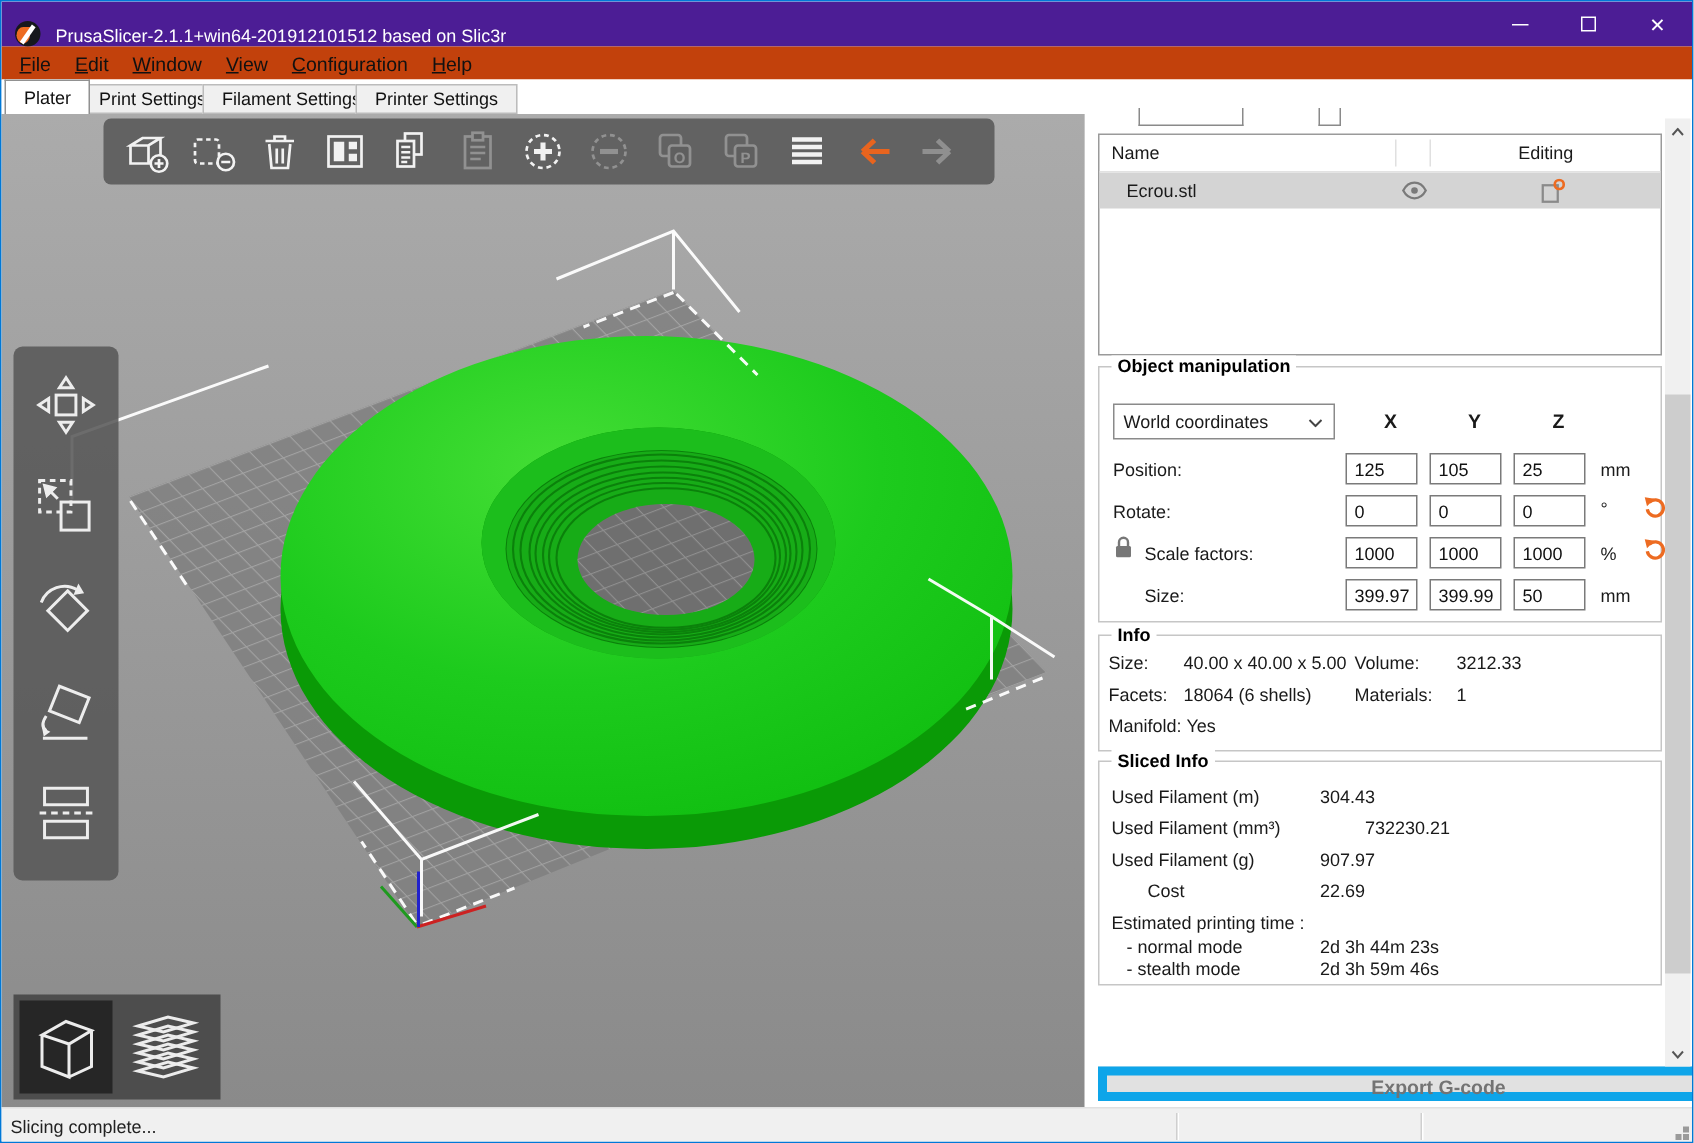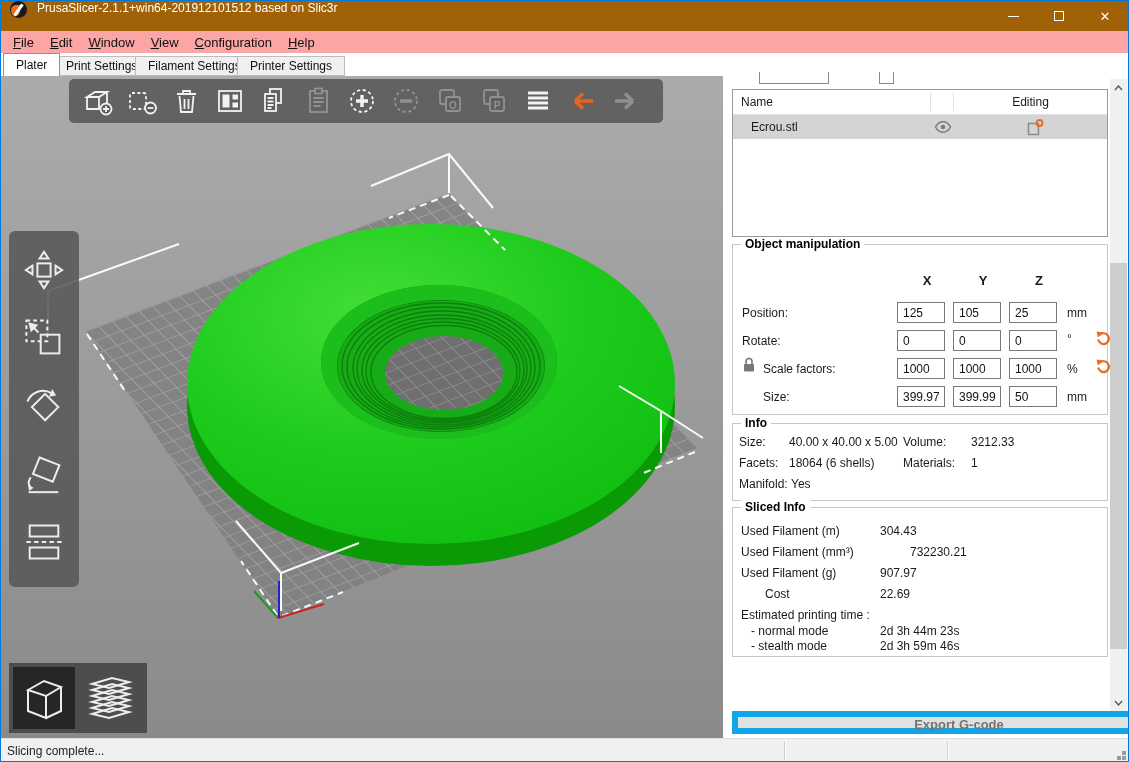--- a/index.html
+++ b/index.html
@@ -1,32 +1,32 @@
 <!DOCTYPE html>
 <html><head>
 <meta charset="utf-8">
 <style>
   * { margin:0; padding:0; box-sizing:border-box; }
   html,body { width:1129px; height:762px; font-family:"Liberation Sans", sans-serif; }
   .window { position:relative; width:1129px; height:762px; border:1px solid #0078D7; background:#fff; overflow:hidden; }
 
   
-  .titlebar { position:absolute; left:0; top:0; width:100%; height:30px; background:#a16207; display:flex; align-items:flex-start; }
+  .titlebar { position:absolute; left:0; top:0; width:100%; height:30px; background:#4c1d95; display:flex; align-items:flex-end; }
   .app-icon { width:17px; height:17px; margin-left:9px; border-radius:50%; background:#16181d; position:relative; overflow:hidden; flex:0 0 auto; }
   .app-icon::before { content:""; position:absolute; left:1px; top:4px; width:9px; height:11px; background:#ED6B21; border-radius:50% 0 50% 50%; }
   .app-icon::after { content:""; position:absolute; left:7px; top:2px; width:3px; height:14px; background:#fff; transform:rotate(35deg); }
   .title-text { color:#fff; font-size:12px; margin-left:10px; flex:1 1 auto; white-space:nowrap; }
   .win-controls { display:flex; height:30px; }
   .win-btn { width:46px; height:30px; display:flex; align-items:center; justify-content:center; }
   .min-glyph { width:11px; height:1px; background:#fff; }
   .max-glyph { width:10px; height:10px; border:1px solid #fff; }
   .close-glyph { color:#fff; font-size:13px; line-height:13px; }
 
   
-  .menubar { position:absolute; left:0; top:30px; width:100%; height:22px; background:#fca5a5; display:flex; align-items:center; padding-left:4px; }
+  .menubar { position:absolute; left:0; top:30px; width:100%; height:22px; background:#c2410c; display:flex; align-items:center; padding-left:4px; }
   .menu-item { font-size:13px; color:#111; padding:2px 8px; }
   .menu-item::first-letter { text-decoration:underline; }
 
   
   .tabbar { position:absolute; left:0; top:52px; width:100%; height:23px; background:#fff; }
   .tab { position:absolute; bottom:0; font-size:12px; color:#111; display:flex; align-items:center; padding:0 12px; }
   .tab.active { height:23px; background:#fff; border:1px solid #919191; border-bottom:none; z-index:2; }
   .tab.inactive { height:20px; background:#f0f0f0; border:1px solid #bcbcbc; }
 
   
@@ -375,20 +375,26 @@
             <rect x="1.5" y="4.5" width="10" height="11" fill="none" stroke="#8a8a8a" stroke-width="1.5"></rect>
             <circle cx="12.5" cy="4" r="3" fill="none" stroke="#ED6B21" stroke-width="1.8"></circle>
           </svg>
         </span>
       </div>
     </div>
 
     <div class="groupbox gb-manip">
       <span class="gb-title">Object manipulation</span>
 
+      <div class="coord-combo">
+        <span>World coordinates</span>
+        <svg class="chev" width="10" height="6" viewBox="0 0 10 6">
+          <polyline points="1,1 5,5 9,1" fill="none" stroke="#444" stroke-width="1.3"></polyline>
+        </svg>
+      </div>
       <span class="axis-head" style="left:184px;">X</span>
       <span class="axis-head" style="left:240px;">Y</span>
       <span class="axis-head" style="left:296px;">Z</span>
 
       <span class="m-row-label" style="top:61px;">Position:</span>
       <input class="m-input" style="left: 164px; top: 57px;" value="125">
       <input class="m-input" style="left: 220px; top: 57px;" value="105">
       <input class="m-input" style="left: 276px; top: 57px;" value="25">
       <span class="m-unit" style="top:61px;">mm</span>
 

